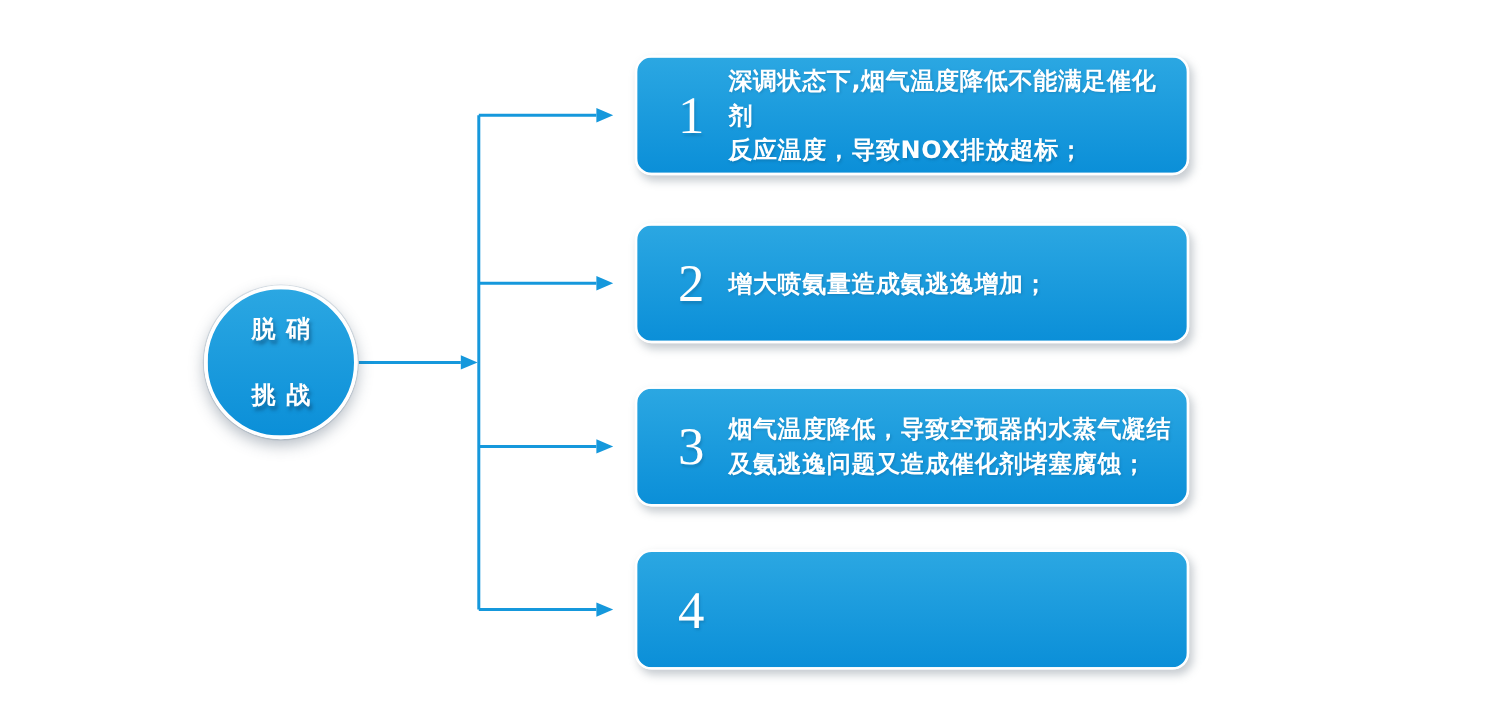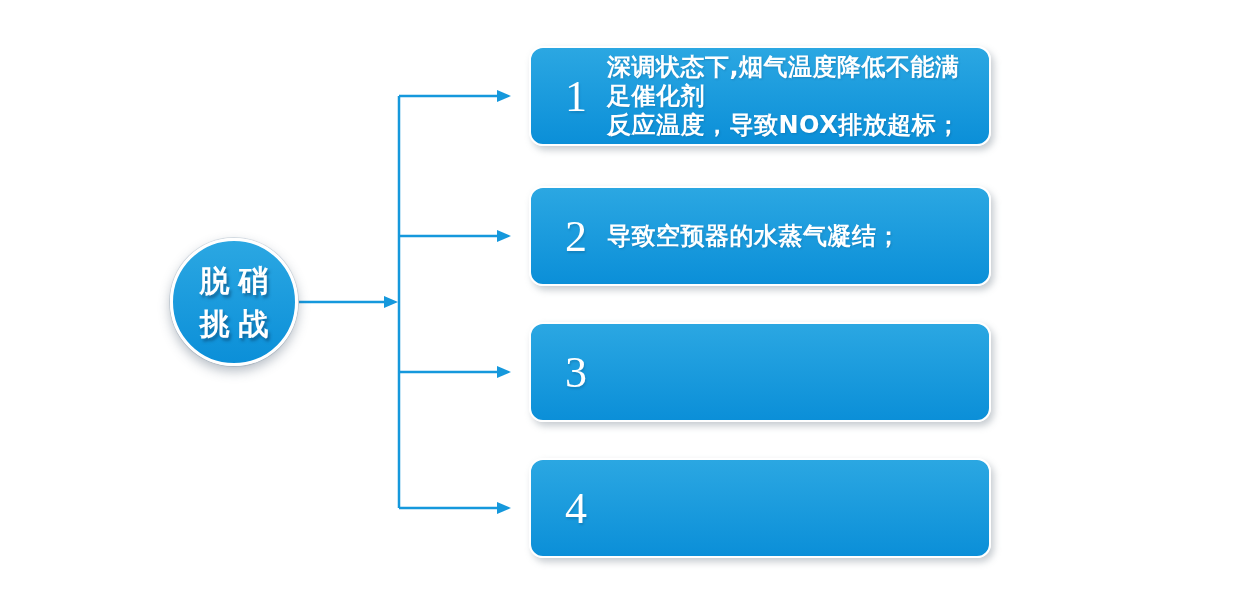--- a/index.html
+++ b/index.html
@@ -33,22 +33,22 @@
     width: 128px; height: 128px;
     border-radius: 50%;
     background: linear-gradient(180deg, var(--box-gradient-top) 0%, var(--box-gradient-bottom) 100%);
     border: 3px solid #ffffff;
     box-shadow: 0 5px 12px rgba(60, 80, 100, 0.38), 0 0 0 1px rgba(195, 208, 218, 0.55);
     display: flex; align-items: center; justify-content: center;
   }
   .hub-label {
     color: var(--text);
     font-weight: bold;
-    font-size: 30px;
-    line-height: 43px;
+    font-size: 20px;
+    line-height: 55px;
     letter-spacing: 9px;
     padding-left: 9px;
     text-align: center;
     white-space: pre-line;
     text-shadow: 2px 3px 3px rgba(10, 60, 100, 0.5);
   }
 
   .box {
     position: absolute;
     left: 529px;
@@ -72,21 +72,21 @@
     font-family: "Liberation Serif", "DejaVu Serif", serif;
     font-size: 44px;
     color: var(--text);
     text-shadow: 1px 2px 2px rgba(10, 70, 110, 0.25);
   }
   .box-text {
     flex: 1;
     margin-left: 12px;
     color: var(--text);
     font-weight: bold;
-    font-size: 24px;
+    font-size: 20px;
     line-height: 29px;
     letter-spacing: 0.5px;
     white-space: pre-line;
     text-shadow: 1px 1px 2px rgba(10, 70, 110, 0.25);
   }
 </style>
 </head>
 <body>
 
 <div class="canvas">
@@ -117,24 +117,26 @@
   </div>
 
   <div class="box box-1">
     <span class="box-number">1</span>
     <span class="box-text">深调状态下,烟气温度降低不能满足催化剂
 反应温度，导致NOX排放超标；</span>
   </div>
 
   <div class="box box-2">
     <span class="box-number">2</span>
-    <span class="box-text">导致空预器的水蒸气凝结；</span>
+    <span class="box-text">增大喷氨量造成氨逃逸增加；</span>
   </div>
 
   <div class="box box-3">
     <span class="box-number">3</span>
+    <span class="box-text">烟气温度降低，导致空预器的水蒸气凝结
+及氨逃逸问题又造成催化剂堵塞腐蚀；</span>
   </div>
 
   <div class="box box-4">
     <span class="box-number">4</span>
   </div>
 
 </div>
 
 </body></html>

